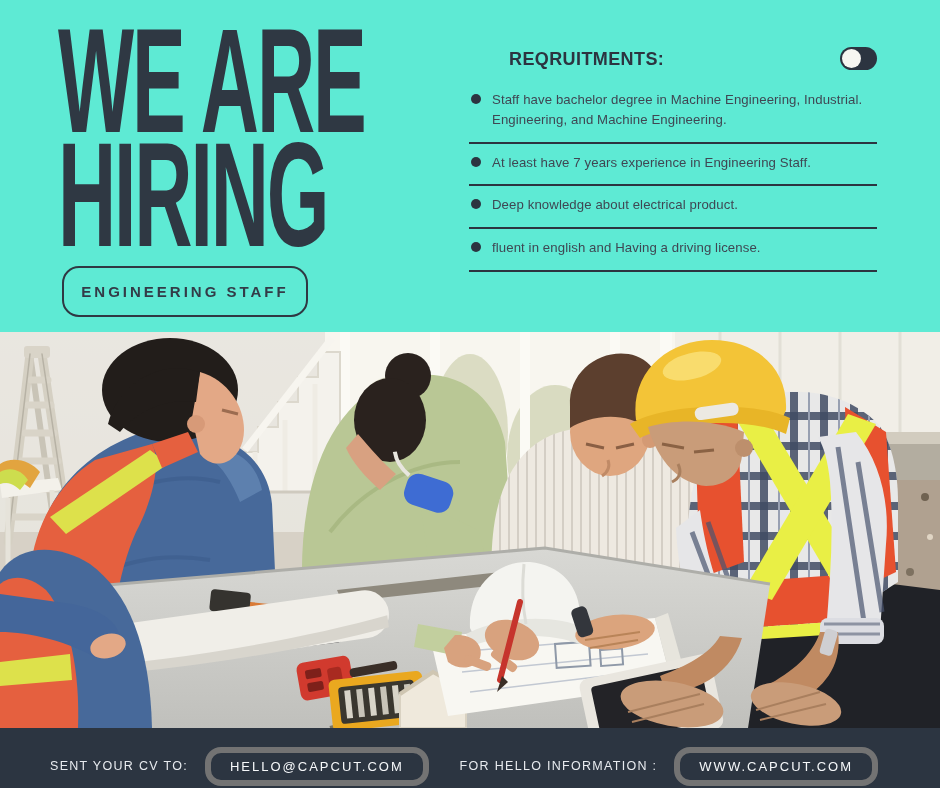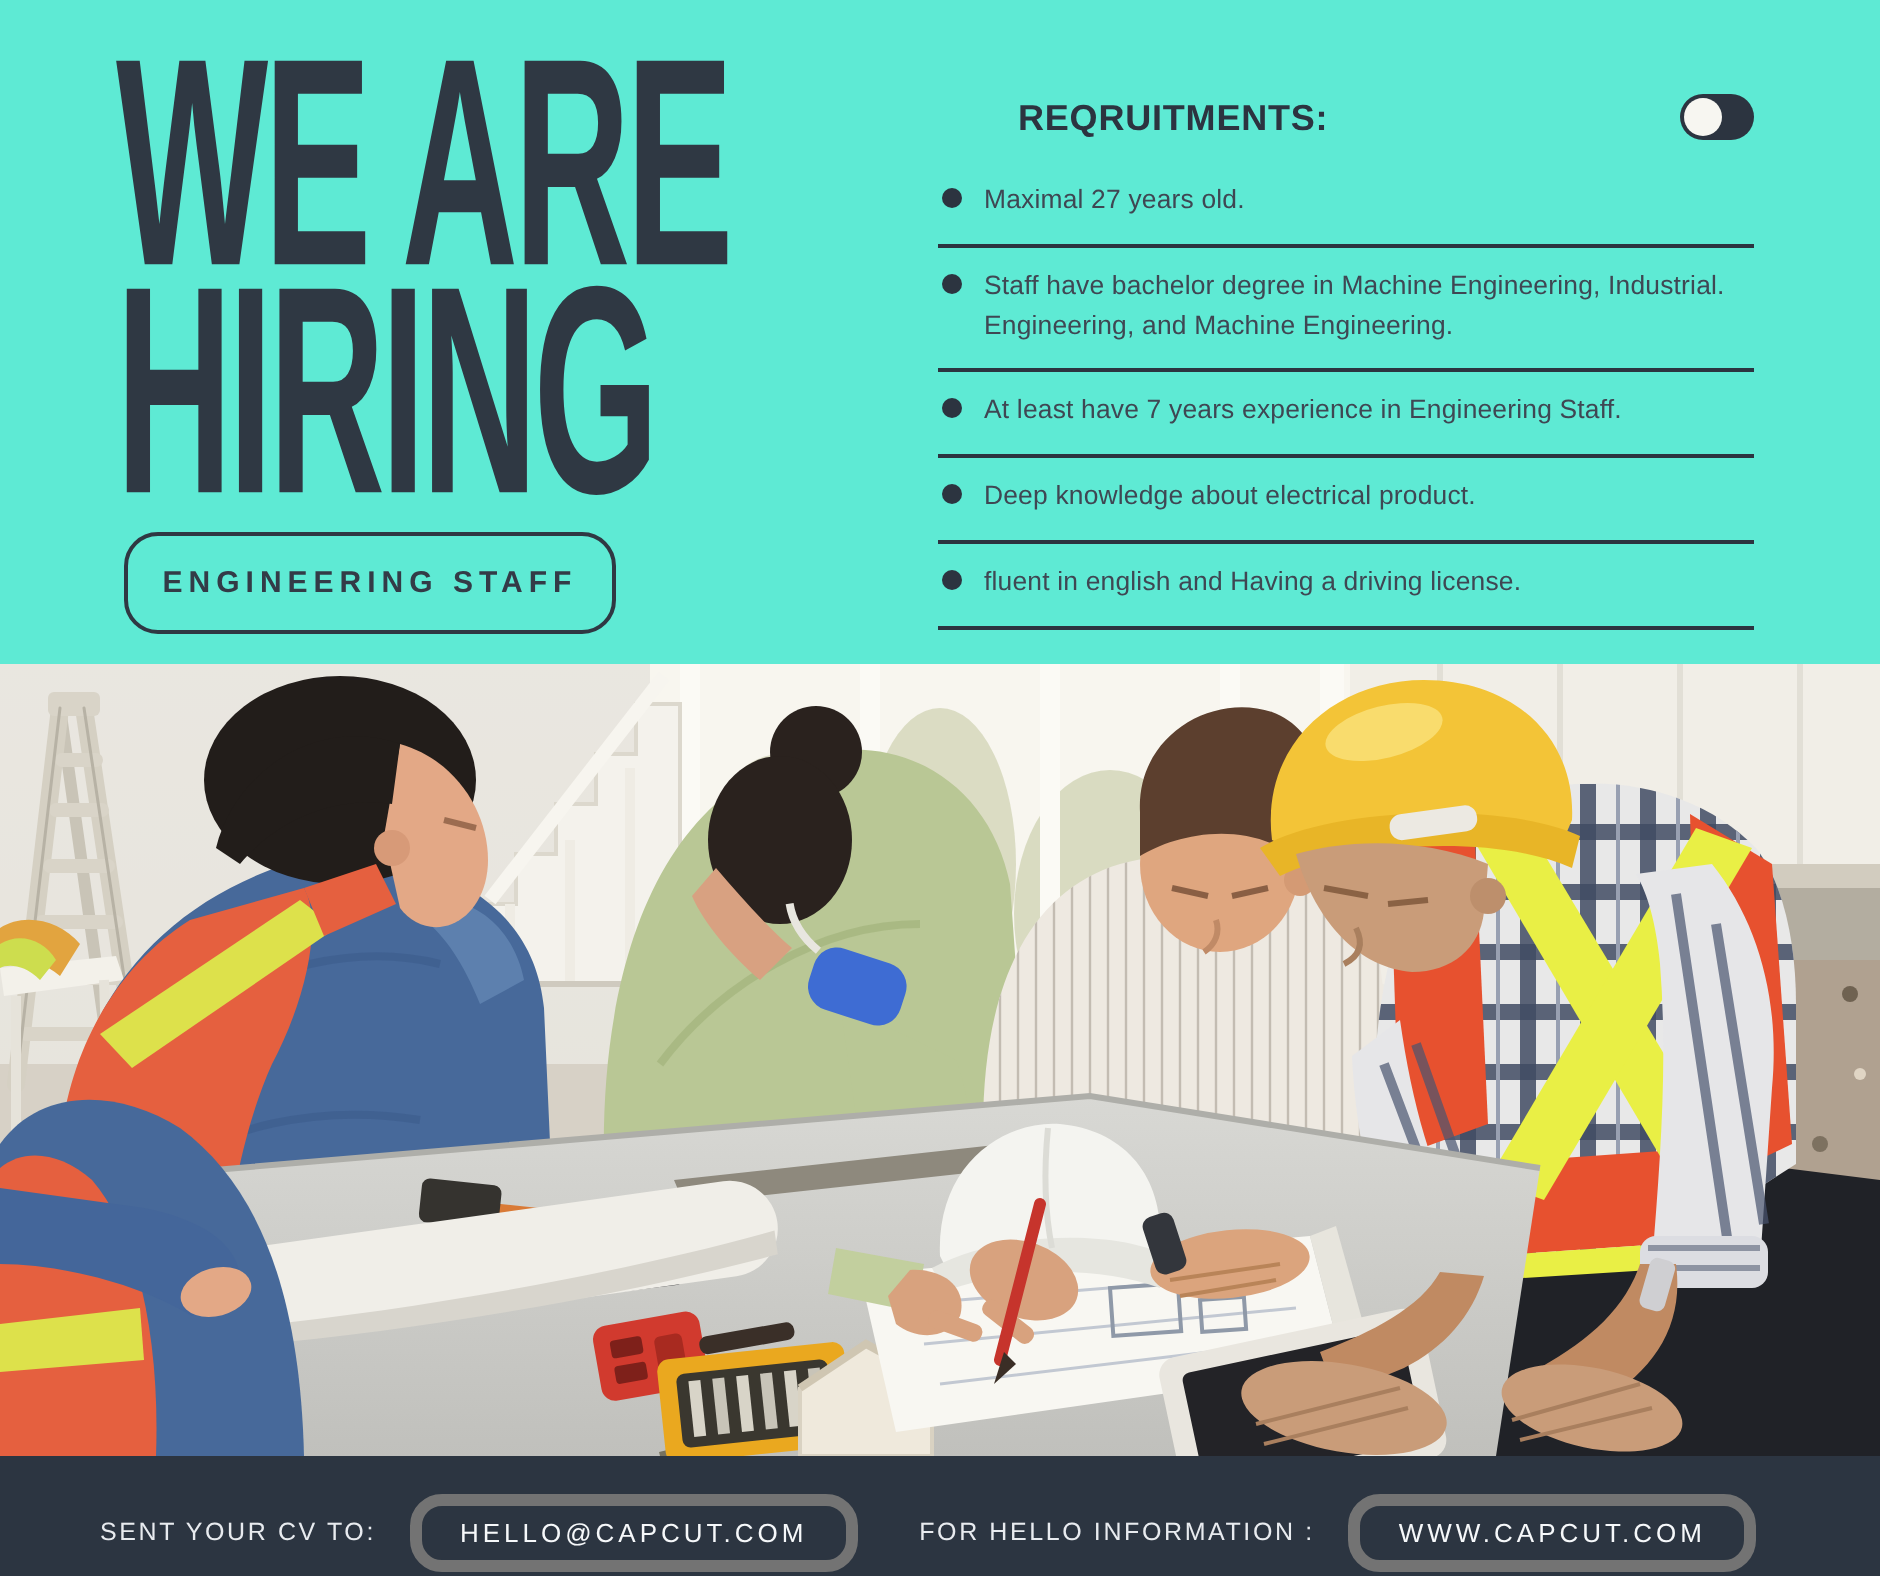--- a/index.html
+++ b/index.html
@@ -61,24 +61,20 @@
   <div class="badge">ENGINEERING STAFF</div>
 
   <div class="req">
     <div class="req-head">
       <div class="req-title">REQRUITMENTS:</div>
       <div class="toggle">
         <span class="knob"></span>
       </div>
     </div>
     <div class="req-list">
-      <div class="req-item">
-        <span class="bullet"></span>
-        <span class="req-text">Maximal 27 years old.</span>
-      </div>
       <div class="req-item">
         <span class="bullet"></span>
         <span class="req-text">Staff have bachelor degree in Machine Engineering, Industrial. Engineering, and Machine Engineering.</span>
       </div>
       <div class="req-item">
         <span class="bullet"></span>
         <span class="req-text">At least have 7 years experience in Engineering Staff.</span>
       </div>
       <div class="req-item">
         <span class="bullet"></span>

